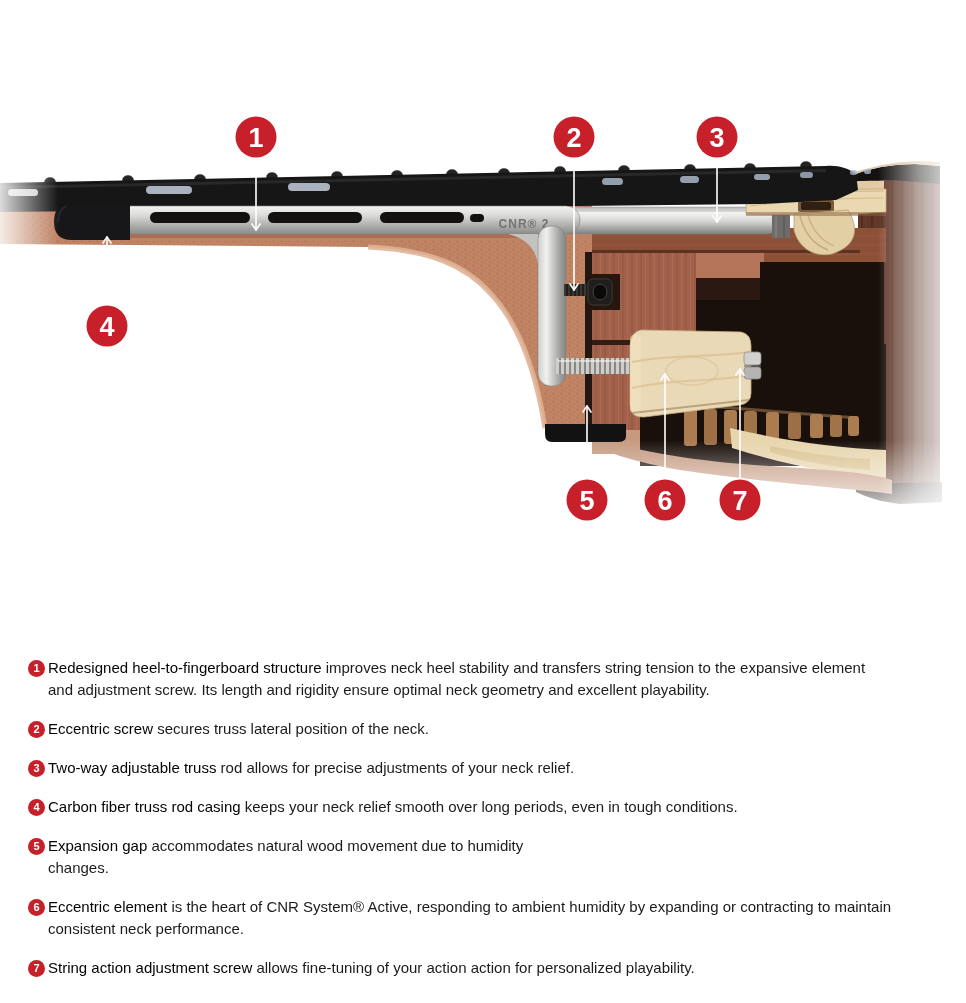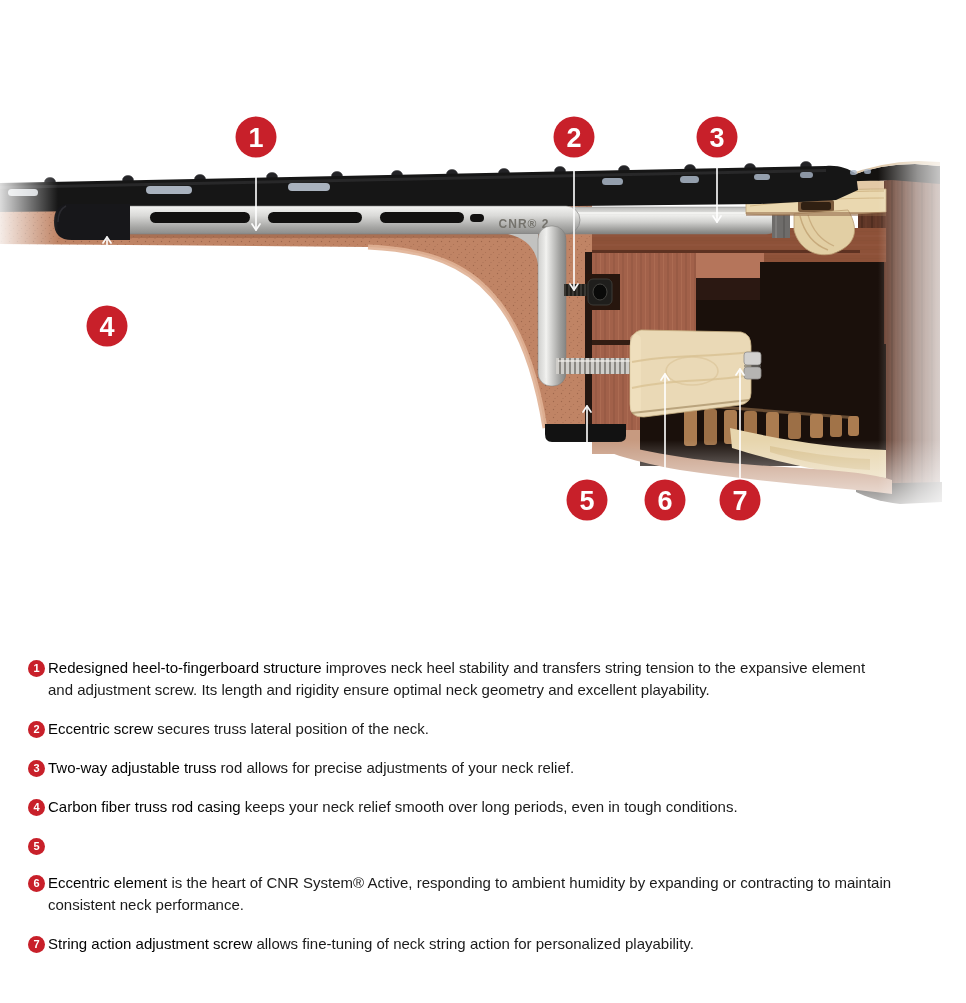--- a/index.html
+++ b/index.html
@@ -385,25 +385,27 @@
     <div class="li">
       <span class="badge">3</span>
       <p class="lt"><b>Two-way adjustable truss</b><span> rod allows for precise adjustments of your neck relief.</span></p>
     </div>
     <div class="li">
       <span class="badge">4</span>
       <p class="lt"><b>Carbon fiber truss rod casing</b><span> keeps your neck relief smooth over long periods, even in tough conditions.</span></p>
     </div>
     <div class="li">
       <span class="badge">5</span>
+      <p class="lt"><b>Expansion gap</b><span> accommodates natural wood movement due to humidity
+changes.</span></p>
     </div>
     <div class="li">
       <span class="badge">6</span>
       <p class="lt"><b>Eccentric element</b><span> is the heart of CNR System® Active, responding to ambient humidity by expanding or contracting to maintain
 consistent neck performance.</span></p>
     </div>
     <div class="li">
       <span class="badge">7</span>
-      <p class="lt"><b>String action adjustment screw</b><span> allows fine-tuning of neck string action for personalized playability.</span></p>
+      <p class="lt"><b>String action adjustment screw</b><span> allows fine-tuning of your action action for personalized playability.</span></p>
     </div>
   </div>
 
 </div>
 
 </body></html>

